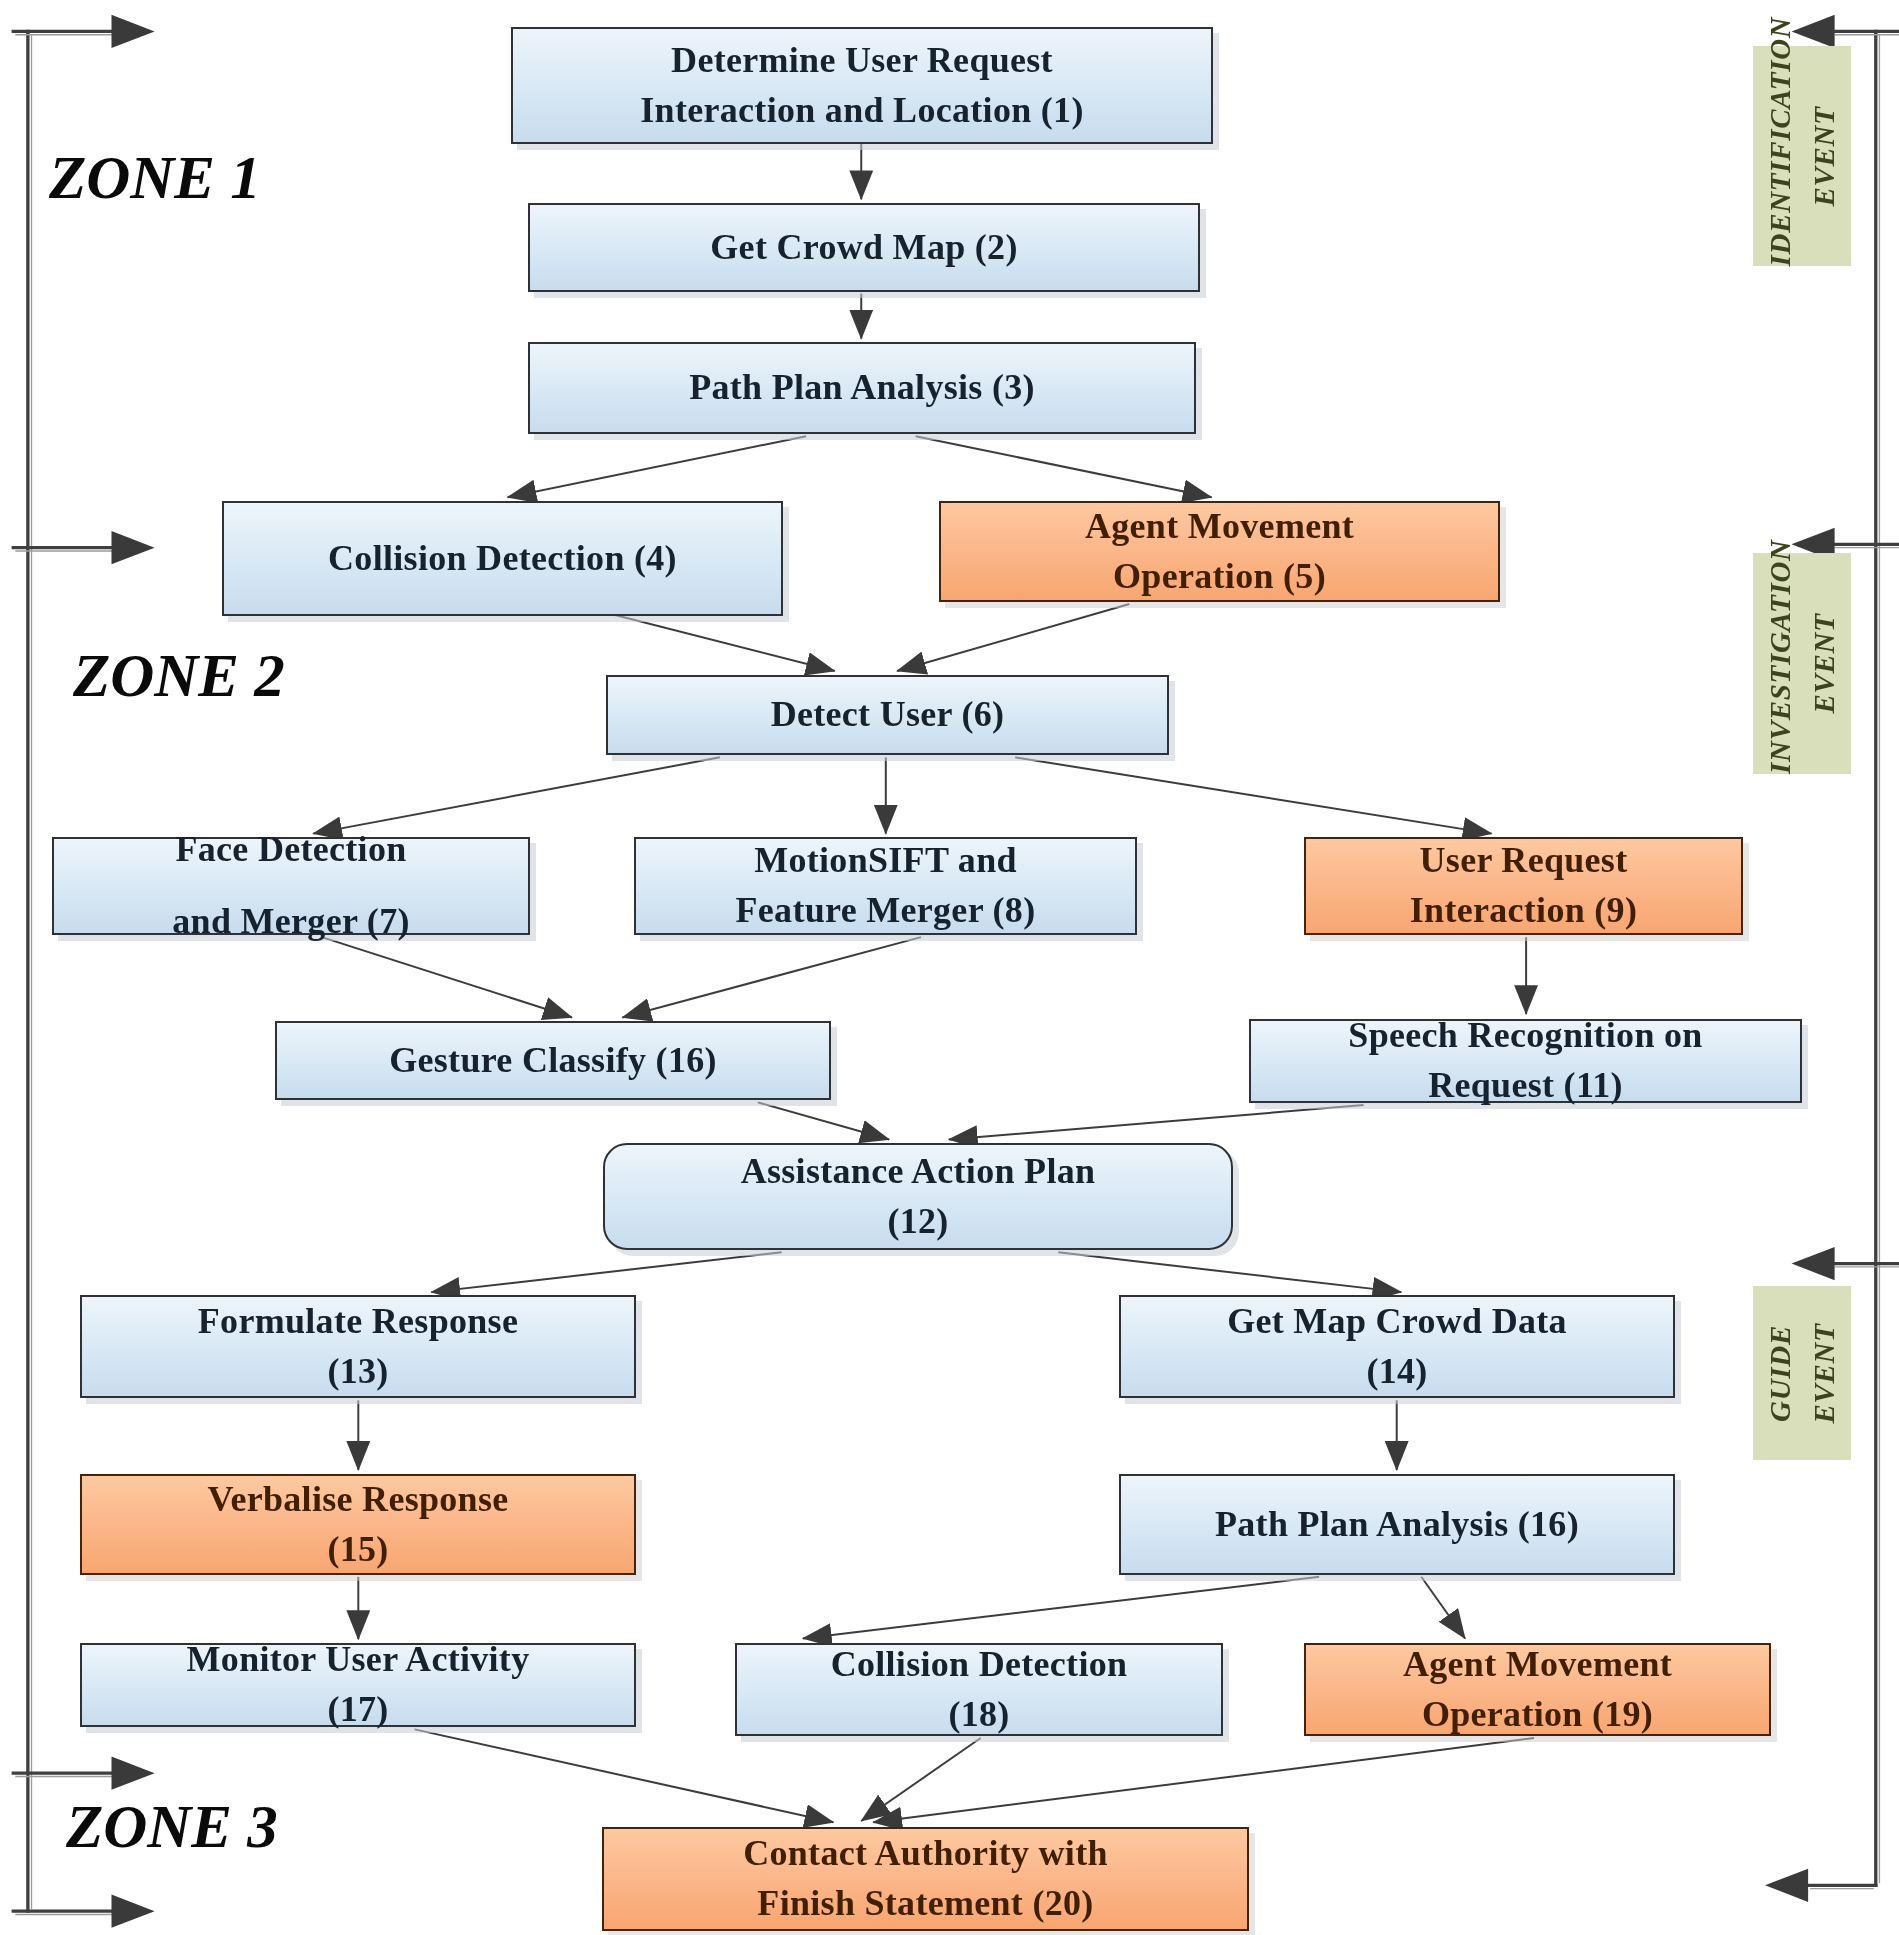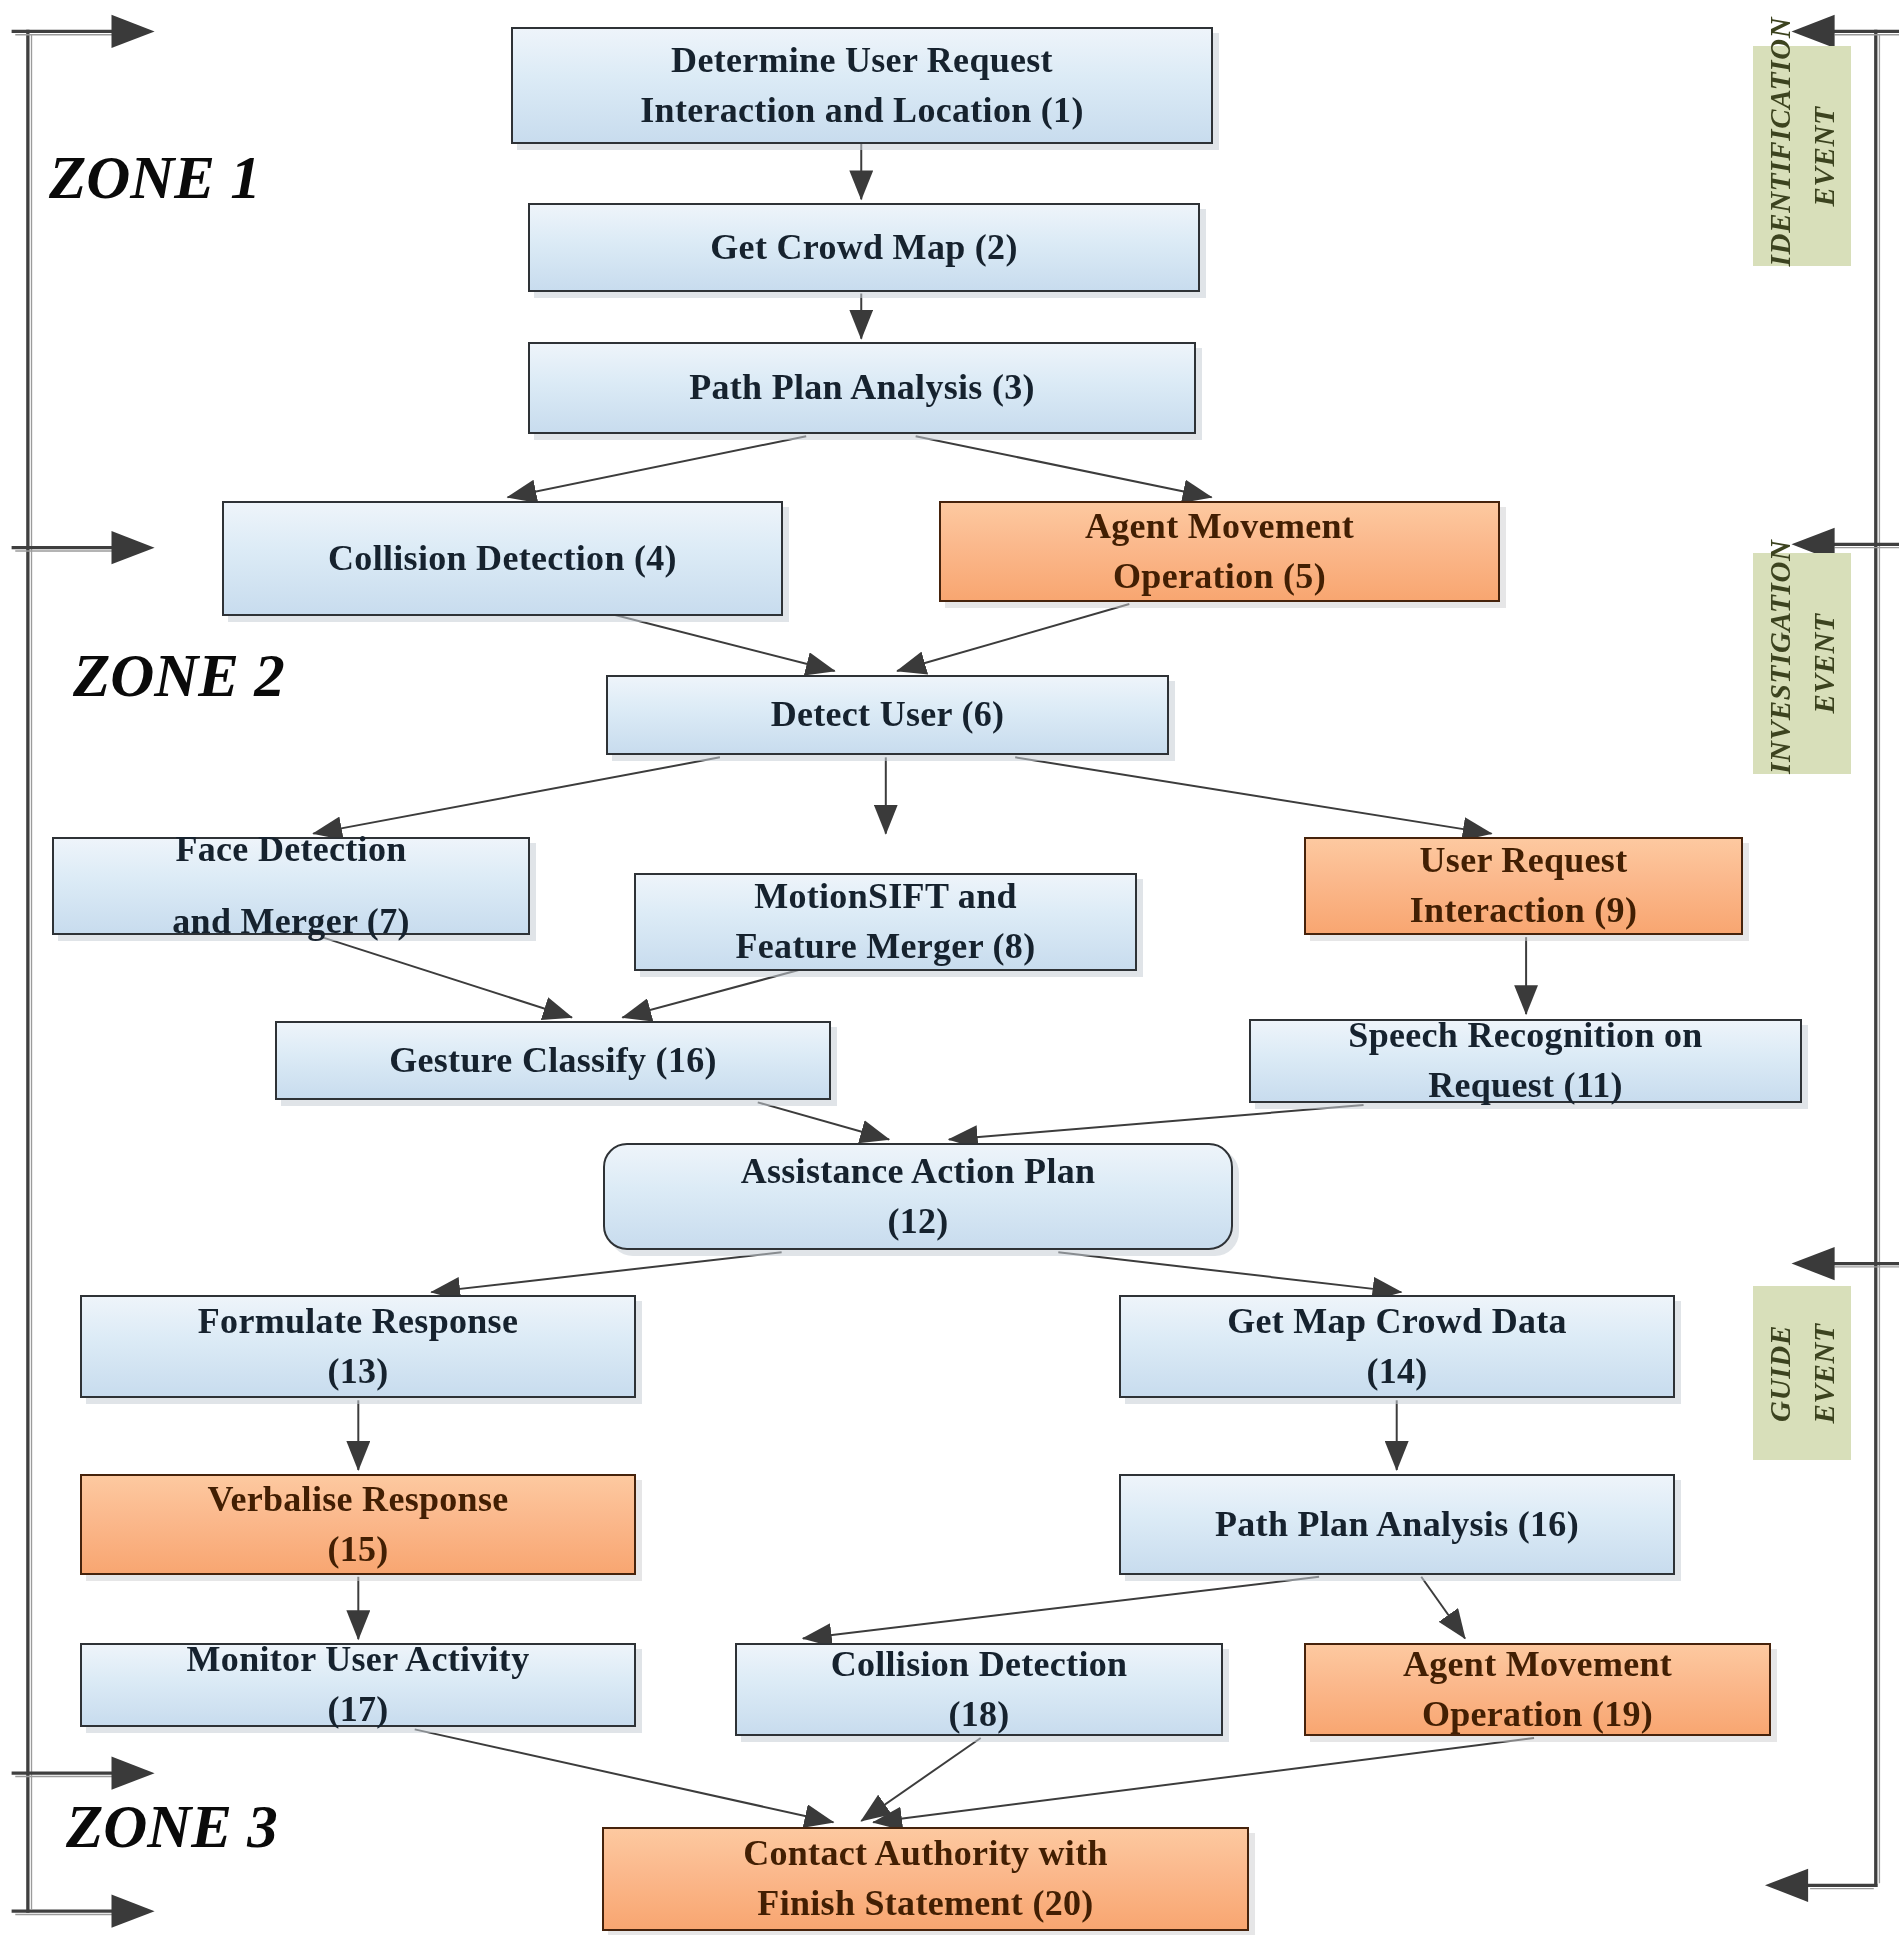--- a/index.html
+++ b/index.html
@@ -175,21 +175,21 @@
     <span class="line">Agent Movement</span>
       <span class="line">Operation (5)</span>
   </div>
   <div class="node blue" style="left:606px; top:675px; width:563px; height:80px;">
     <span class="line">Detect User (6)</span>
   </div>
   <div class="node blue" style="left:52px; top:837px; width:478px; height:98px;gap:22px;">
     <span class="line">Face Detection</span>
       <span class="line">and Merger (7)</span>
   </div>
-  <div class="node blue" style="left:634px; top:837px; width:503px; height:98px;margin-top:36px;">
+  <div class="node blue" style="left:634px; top:837px; width:503px; height:98px;">
     <span class="line">MotionSIFT and</span>
       <span class="line">Feature Merger (8)</span>
   </div>
   <div class="node orange" style="left:1304px; top:837px; width:439px; height:98px;">
     <span class="line">User Request</span>
       <span class="line">Interaction (9)</span>
   </div>
   <div class="node blue" style="left:275px; top:1021px; width:556px; height:79px;">
     <span class="line">Gesture Classify (16)</span>
   </div>

